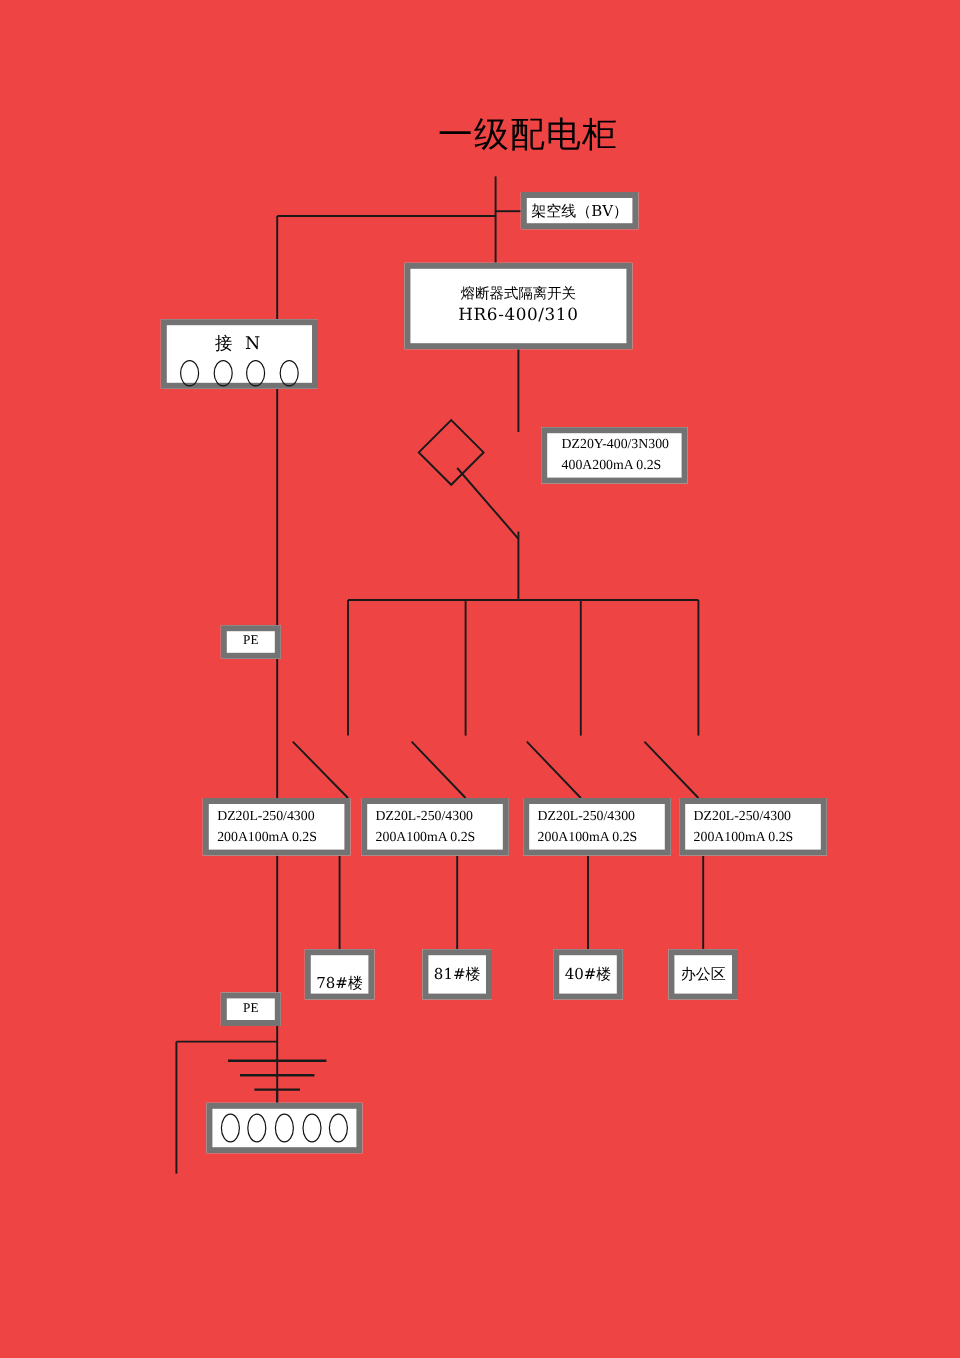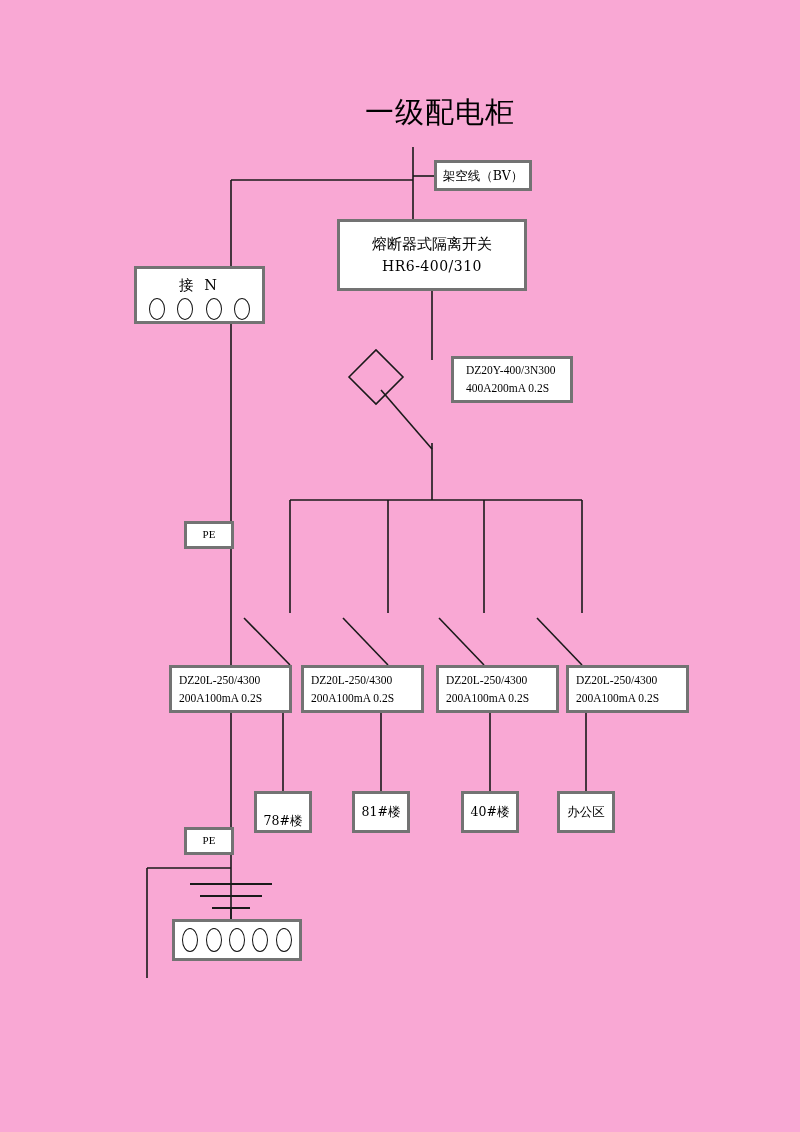--- a/index.html
+++ b/index.html
@@ -9,21 +9,21 @@
     background: #ffffff;
   }
   body {
     font-family: "Liberation Serif", "DejaVu Serif", serif;
     color: #000000;
   }
   #diagram-root {
     position: relative;
     width: 800px;
     height: 1132px;
-    background: #f9a8d4;
+    background: #ef4444;
     overflow: hidden;
   }
   .svg-layer {
     position: absolute;
     left: 0;
     top: 0;
     width: 800px;
     height: 1132px;
   }
   .title {
@@ -34,21 +34,21 @@
     text-align: center;
     font-size: 29px;
     font-family: "DejaVu Serif", "Liberation Serif", serif;
     letter-spacing: 1px;
     line-height: 1.15;
     white-space: nowrap;
   }
   .node {
     position: absolute;
     box-sizing: border-box;
-    border: 3px solid #737373;
+    border: 5px solid #737373;
     background: #ffffff;
     display: flex;
     flex-direction: column;
     align-items: center;
     justify-content: center;
     text-align: center;
     font-size: 12.5px;
     line-height: 1.55;
     z-index: 3;
   }
@@ -62,21 +62,21 @@
 
   
   #overhead-line-box {
     left: 434px; top: 160px; width: 98px; height: 31px;
     font-size: 12.5px;
   }
   #main-switch-box {
     left: 337px; top: 219px; width: 190px; height: 72px;
     font-size: 14px;
   }
-  #main-switch-box .line1 { font-family: "DejaVu Serif", serif; font-size: 15px; }
+  #main-switch-box .line1 { font-family: "DejaVu Serif", serif; font-size: 12px; }
   #main-switch-box .line2 { font-size: 14px; letter-spacing: 0.5px; }
 
   #neutral-bar-box {
     left: 134px; top: 266px; width: 131px; height: 58px;
     display: block;
     padding: 0;
   }
   #neutral-bar-box .nb-label {
     display: block;
     text-align: center;

